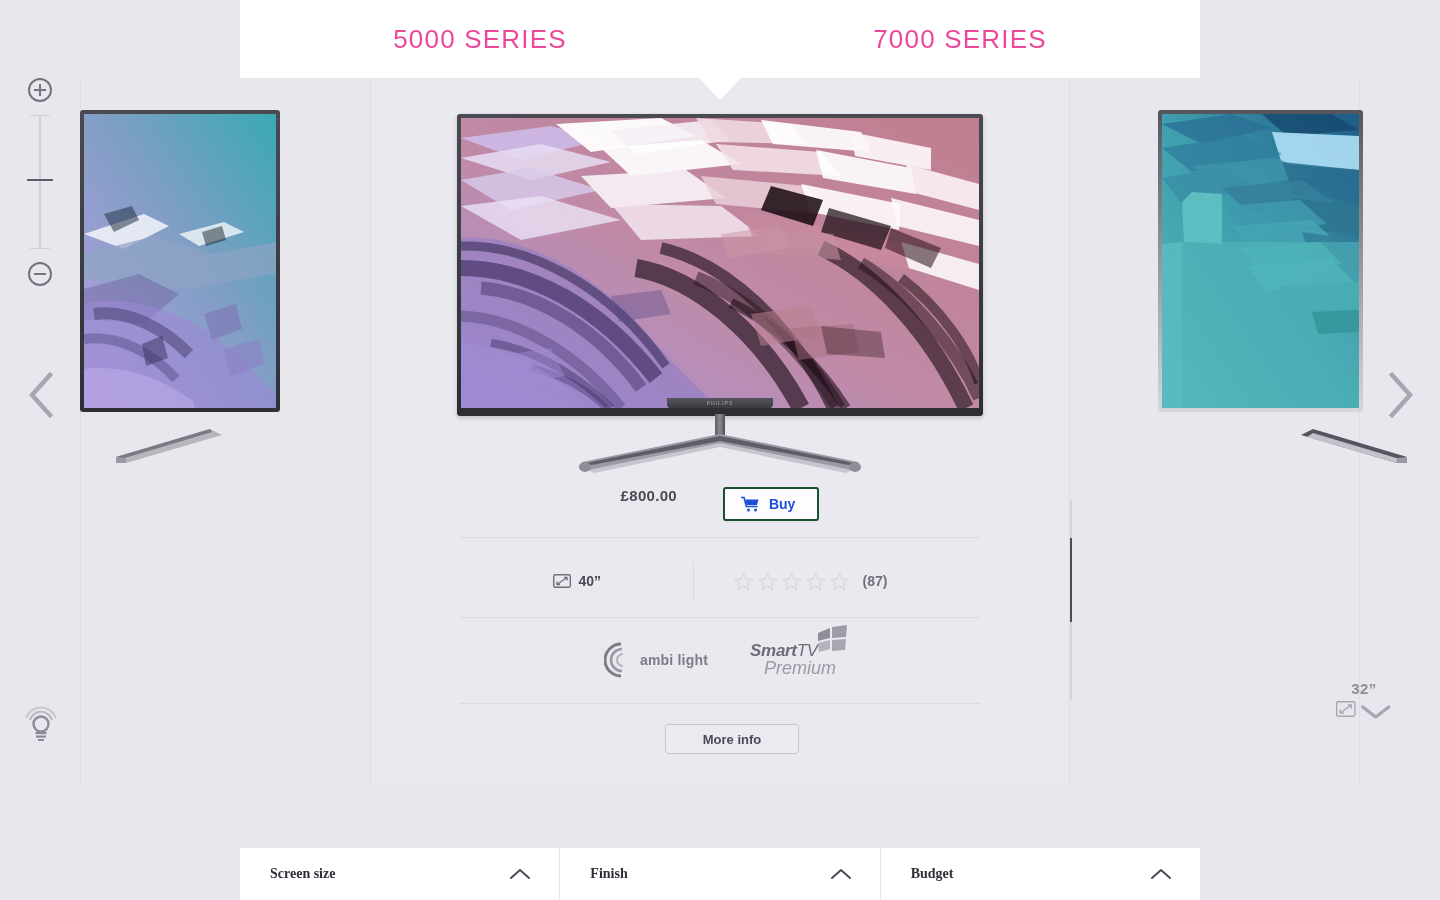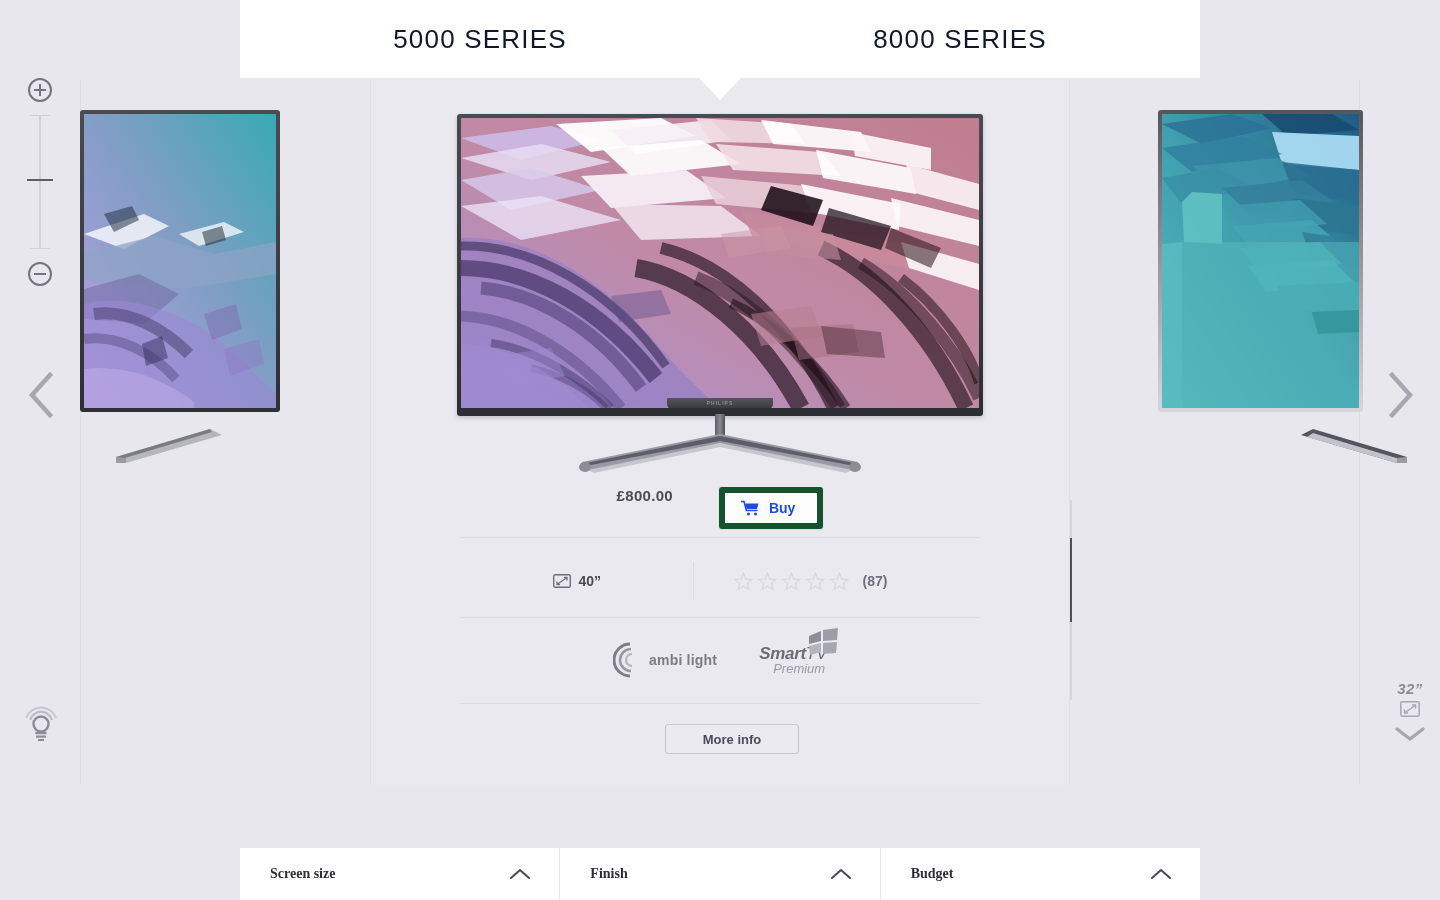--- a/index.html
+++ b/index.html
@@ -28,21 +28,21 @@
   }
 
   
   .tabbar {
     position: absolute; left: 240px; top: 0; width: 960px; height: 78px;
     background: #ffffff; display: flex; align-items: center;
     z-index: 30;
   }
   .tab {
     flex: 1; text-align: center; font-size: 26px; letter-spacing: 1.2px;
-    color: #0f172a; font-weight: 300; cursor: pointer;
+    color: #ec4899; font-weight: 300; cursor: pointer;
     font-family: "Liberation Sans", sans-serif;
     position: relative; line-height: 78px;
   }
   .tab.active { color: #33333a; }
   .tab.active::before, .tab.active::after {
     content: ""; position: absolute; top: 18px; width: 1px; height: 42px; background: #d8d7de;
   }
   .tab.active::before { left: 62px; }
   .tab.active::after  { right: 62px; }
   .tab-notch {
@@ -93,21 +93,21 @@
   .tv-right { left: 1158px; width: 205px; }
 
   
   .price-row {
     position: absolute; left: 460px; top: 487px; width: 520px;
     display: flex; align-items: flex-start; justify-content: center; gap: 46px;
   }
   .price { font-size: 15px; color: #4b4b55; font-weight: bold; letter-spacing: .3px; }
   .buy-btn {
     display: flex; align-items: center; gap: 9px;
-    background: #fdfdfe; border: 6px solid #14532d; border-radius: 3px;
+    background: #fdfdfe; border: 2px solid #14532d; border-radius: 3px;
     padding: 7px 22px 7px 16px; cursor: pointer;
     box-shadow: 0 1px 2px rgba(0,0,0,.06);
   }
   .buy-btn .lbl { font-size: 14px; font-weight: bold; color: #1b4fd8; }
 
   .hr { position: absolute; left: 460px; width: 520px; height: 1px; background: #dcdbe3; }
 
   .spec-row {
     position: absolute; left: 460px; top: 562px; width: 520px; height: 38px;
     display: flex; align-items: center; justify-content: center;
@@ -122,21 +122,21 @@
   .logos {
     position: absolute; left: 460px; top: 628px; width: 520px; height: 64px;
     display: flex; align-items: center; justify-content: center; gap: 42px;
   }
   .ambilight { display: flex; align-items: center; gap: 2px; }
   .ambi-txt { font-size: 14px; color: #7c7c87; font-weight: bold; letter-spacing: .2px; }
   .ambi-txt .b { font-weight: bold; }
   .smarttv { position: relative; }
   .st1 { font-size: 17px; font-style: italic; font-weight: bold; color: #6d6d78; letter-spacing: -.3px; }
   .st1 .tv { font-weight: normal; }
-  .st2 { font-size: 13px; font-style: italic; color: #9a9aa4; text-align: left; margin-top: -3px; margin-left: 14px; }
+  .st2 { font-size: 18px; font-style: italic; color: #9a9aa4; text-align: left; margin-top: -3px; margin-left: 14px; }
 
   .more-info {
     position: absolute; left: 665px; top: 724px; width: 134px; height: 30px;
     background: #eceaf1; border: 1px solid #c7c6d1; border-radius: 3px;
     font-size: 13px; font-weight: bold; color: #4b4b57;
     display: flex; align-items: center; justify-content: center; cursor: pointer;
   }
 
   
   .zoom-ctl { position: absolute; left: 40px; top: 78px; transform: translateX(-50%); }
@@ -160,21 +160,21 @@
   .track .thumb { position: absolute; left: -12px; top: 64px; width: 26px; height: 2px; background: #5c5c68; }
 
   .bulb { position: absolute; left: 22px; top: 704px; width: 38px; height: 40px; cursor: pointer; }
 
   .nav-arrow { position: absolute; cursor: pointer; }
   .nav-left { left: 28px; top: 372px; }
   .nav-right { left: 1388px; top: 372px; }
 
   
   .size-top { position: absolute; left: 1419px; top: 78px; transform: translateX(-50%); text-align: right; margin-left: 40px; }
-  .size-bot { position: absolute; left: 1410px; top: 680px; transform: translateX(-50%); text-align: center; font-style: italic; }
+  .size-bot { position: absolute; left: 1364px; top: 680px; transform: translateX(-50%); text-align: center; }
   .size-lbl { font-size: 15px; font-weight: bold; color: #8c8c97; letter-spacing: .5px; }
   .scr-ic { margin: 4px auto; }
 
   
   .scrollbar { position: absolute; left: 1070px; top: 500px; width: 2px; height: 200px; background: #d5d4dc; }
   .scrollbar .thumb2 { position: absolute; left: 0; top: 38px; width: 2px; height: 84px; background: #4e4e59; }
 
   
   .filters {
     position: absolute; left: 240px; top: 848px; width: 960px; height: 52px;
@@ -191,21 +191,21 @@
 <body>
 
 <div class="stage">
 
   <div class="side-panel-l"></div>
   <div class="center-panel"></div>
   <div class="side-panel-r"></div>
 
   <div class="tabbar">
     <div class="tab">5000 SERIES</div>
-    <div class="tab">8000 SERIES</div>
+    <div class="tab">7000 SERIES</div>
   </div>
   <div class="tab-notch"></div>
 
   <div class="tv-side tv-left">
     <div class="sb">
       <div class="scr">
         <svg width="192" height="294" viewBox="0 0 192 294" preserveAspectRatio="none">
           <defs>
             <linearGradient id="lg1" x1="1" y1="0" x2="0" y2="1">
               <stop offset="0" stop-color="#39a9b4"></stop>

